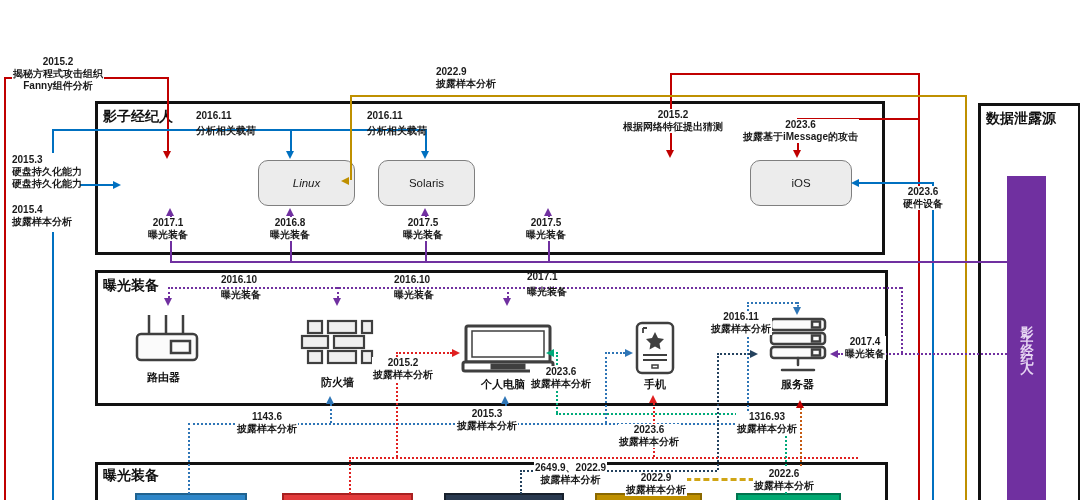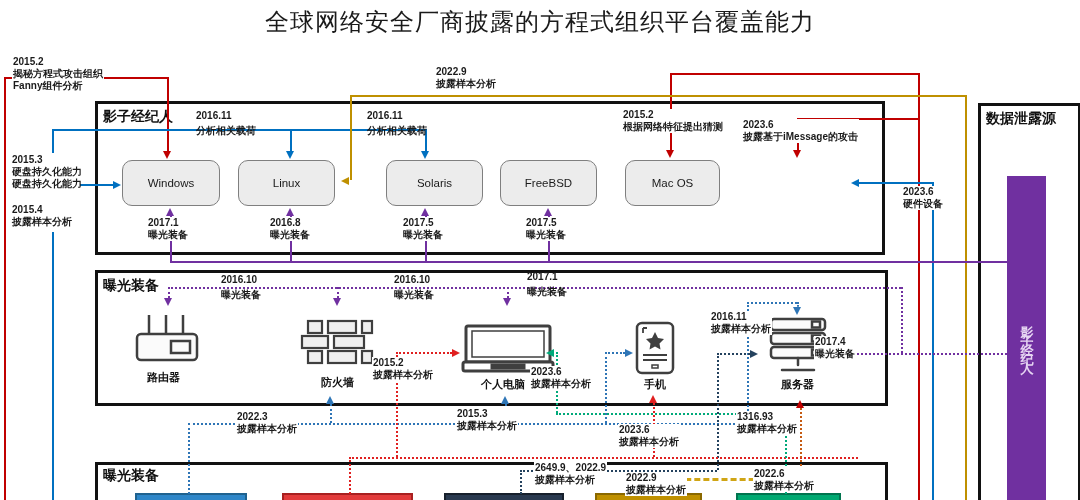--- a/index.html
+++ b/index.html
@@ -13,58 +13,51 @@
   .dot-h{border-top-style:dotted;border-top-width:2.5px;}
   .dot-v{border-left-style:dotted;border-left-width:2.5px;}
   .dash-h{border-top-style:dashed;}
   .ah{position:absolute;width:0;height:0;}
   .au{border-left:4.5px solid transparent;border-right:4.5px solid transparent;border-bottom:8px solid;}
   .ad{border-left:4.5px solid transparent;border-right:4.5px solid transparent;border-top:8px solid;}
   .al{border-top:4.5px solid transparent;border-bottom:4.5px solid transparent;border-right:8px solid;}
   .ar{border-top:4.5px solid transparent;border-bottom:4.5px solid transparent;border-left:8px solid;}
   .lbl{position:absolute;font-size:10px;font-weight:bold;color:#1a1a1a;line-height:12px;white-space:nowrap;}
   .lbl span{display:block;}
-  .bgw{background:#fff;padding:0 1px;}
+  .bgw{background:#fff;padding:0 1px;text-align:center;}
   .devlbl{position:absolute;font-size:11px;font-weight:bold;color:#111;white-space:nowrap;}
   .bar{position:absolute;top:493px;height:7px;border:2px solid;}
   .leakbar{position:absolute;left:1007px;top:176px;width:39px;height:324px;background:#7030a0;display:flex;align-items:center;justify-content:center;}
   .leakbar span{writing-mode:vertical-rl;letter-spacing:9px;font-size:13px;color:#e6d5f2;font-weight:bold;}
   svg{position:absolute;overflow:visible;}
 </style>
 </head>
 <body>
 
 <div id="stage">
 
-  <div class="title">全球网络安全厂商披露的方程式组织平台覆盖能力</div>
 
   <div class="box" style="left:95px;top:101px;width:784px;height:148px;"></div>
   <div class="box" style="left:95px;top:270px;width:787px;height:130px;"></div>
   <div class="box" style="left:95px;top:462px;width:787px;height:50px;"></div>
   <div class="box" style="left:978px;top:103px;width:97px;height:410px;"></div>
 
   <div class="seclbl" style="left:103px;top:108px;">影子经纪人</div>
   <div class="seclbl" style="left:103px;top:277px;">曝光装备</div>
   <div class="seclbl" style="left:103px;top:467px;">曝光装备</div>
   <div class="seclbl" style="left:986px;top:110px;">数据泄露源</div>
 
-  <div class="plat" style="left:122px;width:96px;">
-      <span>Windows</span>
-    </div>
-  <div class="plat" style="left:238px;width:95px;">
+  <div class="plat" style="left:258px;width:95px;font-style:italic;">
       <span>Linux</span>
     </div>
-  <div class="plat" style="left:386px;width:95px;">
+  <div class="plat" style="left:378px;width:95px;">
       <span>Solaris</span>
     </div>
-  <div class="plat" style="left:500px;width:95px;">
-      <span>FreeBSD</span>
-    </div>
-  <div class="plat" style="left:625px;width:93px;">
-      <span>Mac OS</span>
+  <div class="plat" style="left:750px;width:100px;">
+      <span>iOS</span>
     </div>
 
   <svg style="left:135px;top:312px;" width="66" height="52">
     <g stroke="#3f3f3f" stroke-width="2.5" fill="#fbfbfb">
       <line x1="14" y1="3" x2="14" y2="22"></line>
         <line x1="31" y1="3" x2="31" y2="22"></line>
         <line x1="48" y1="3" x2="48" y2="22"></line>
       <rect x="2" y="22" width="60" height="26" rx="4"></rect>
         <rect x="36" y="29" width="19" height="12"></rect>
     </g>
@@ -280,34 +273,34 @@
       <span style="margin-top:3px">曝光装备</span>
     </div>
   <div class="lbl" style="left:527px;top:271px;">
       <span>2017.1</span>
       <span style="margin-top:3px">曝光装备</span>
     </div>
   <div class="lbl bgw" style="left:710px;top:311px;">
       <span>2016.11</span>
       <span>披露样本分析</span>
     </div>
-  <div class="lbl bgw" style="left:814px;top:336px;">
+  <div class="lbl bgw" style="left:844px;top:336px;">
       <span>2017.4</span>
       <span>曝光装备</span>
     </div>
   <div class="lbl bgw" style="left:372px;top:357px;">
       <span>2015.2</span>
       <span>披露样本分析</span>
     </div>
   <div class="lbl bgw" style="left:530px;top:366px;">
       <span>2023.6</span>
       <span>披露样本分析</span>
     </div>
   <div class="lbl bgw" style="left:236px;top:411px;">
-      <span>2022.3</span>
+      <span>1143.6</span>
       <span>披露样本分析</span>
     </div>
   <div class="lbl bgw" style="left:456px;top:408px;">
       <span>2015.3</span>
       <span>披露样本分析</span>
     </div>
   <div class="lbl bgw" style="left:618px;top:424px;">
       <span>2023.6</span>
       <span>披露样本分析</span>
     </div>

